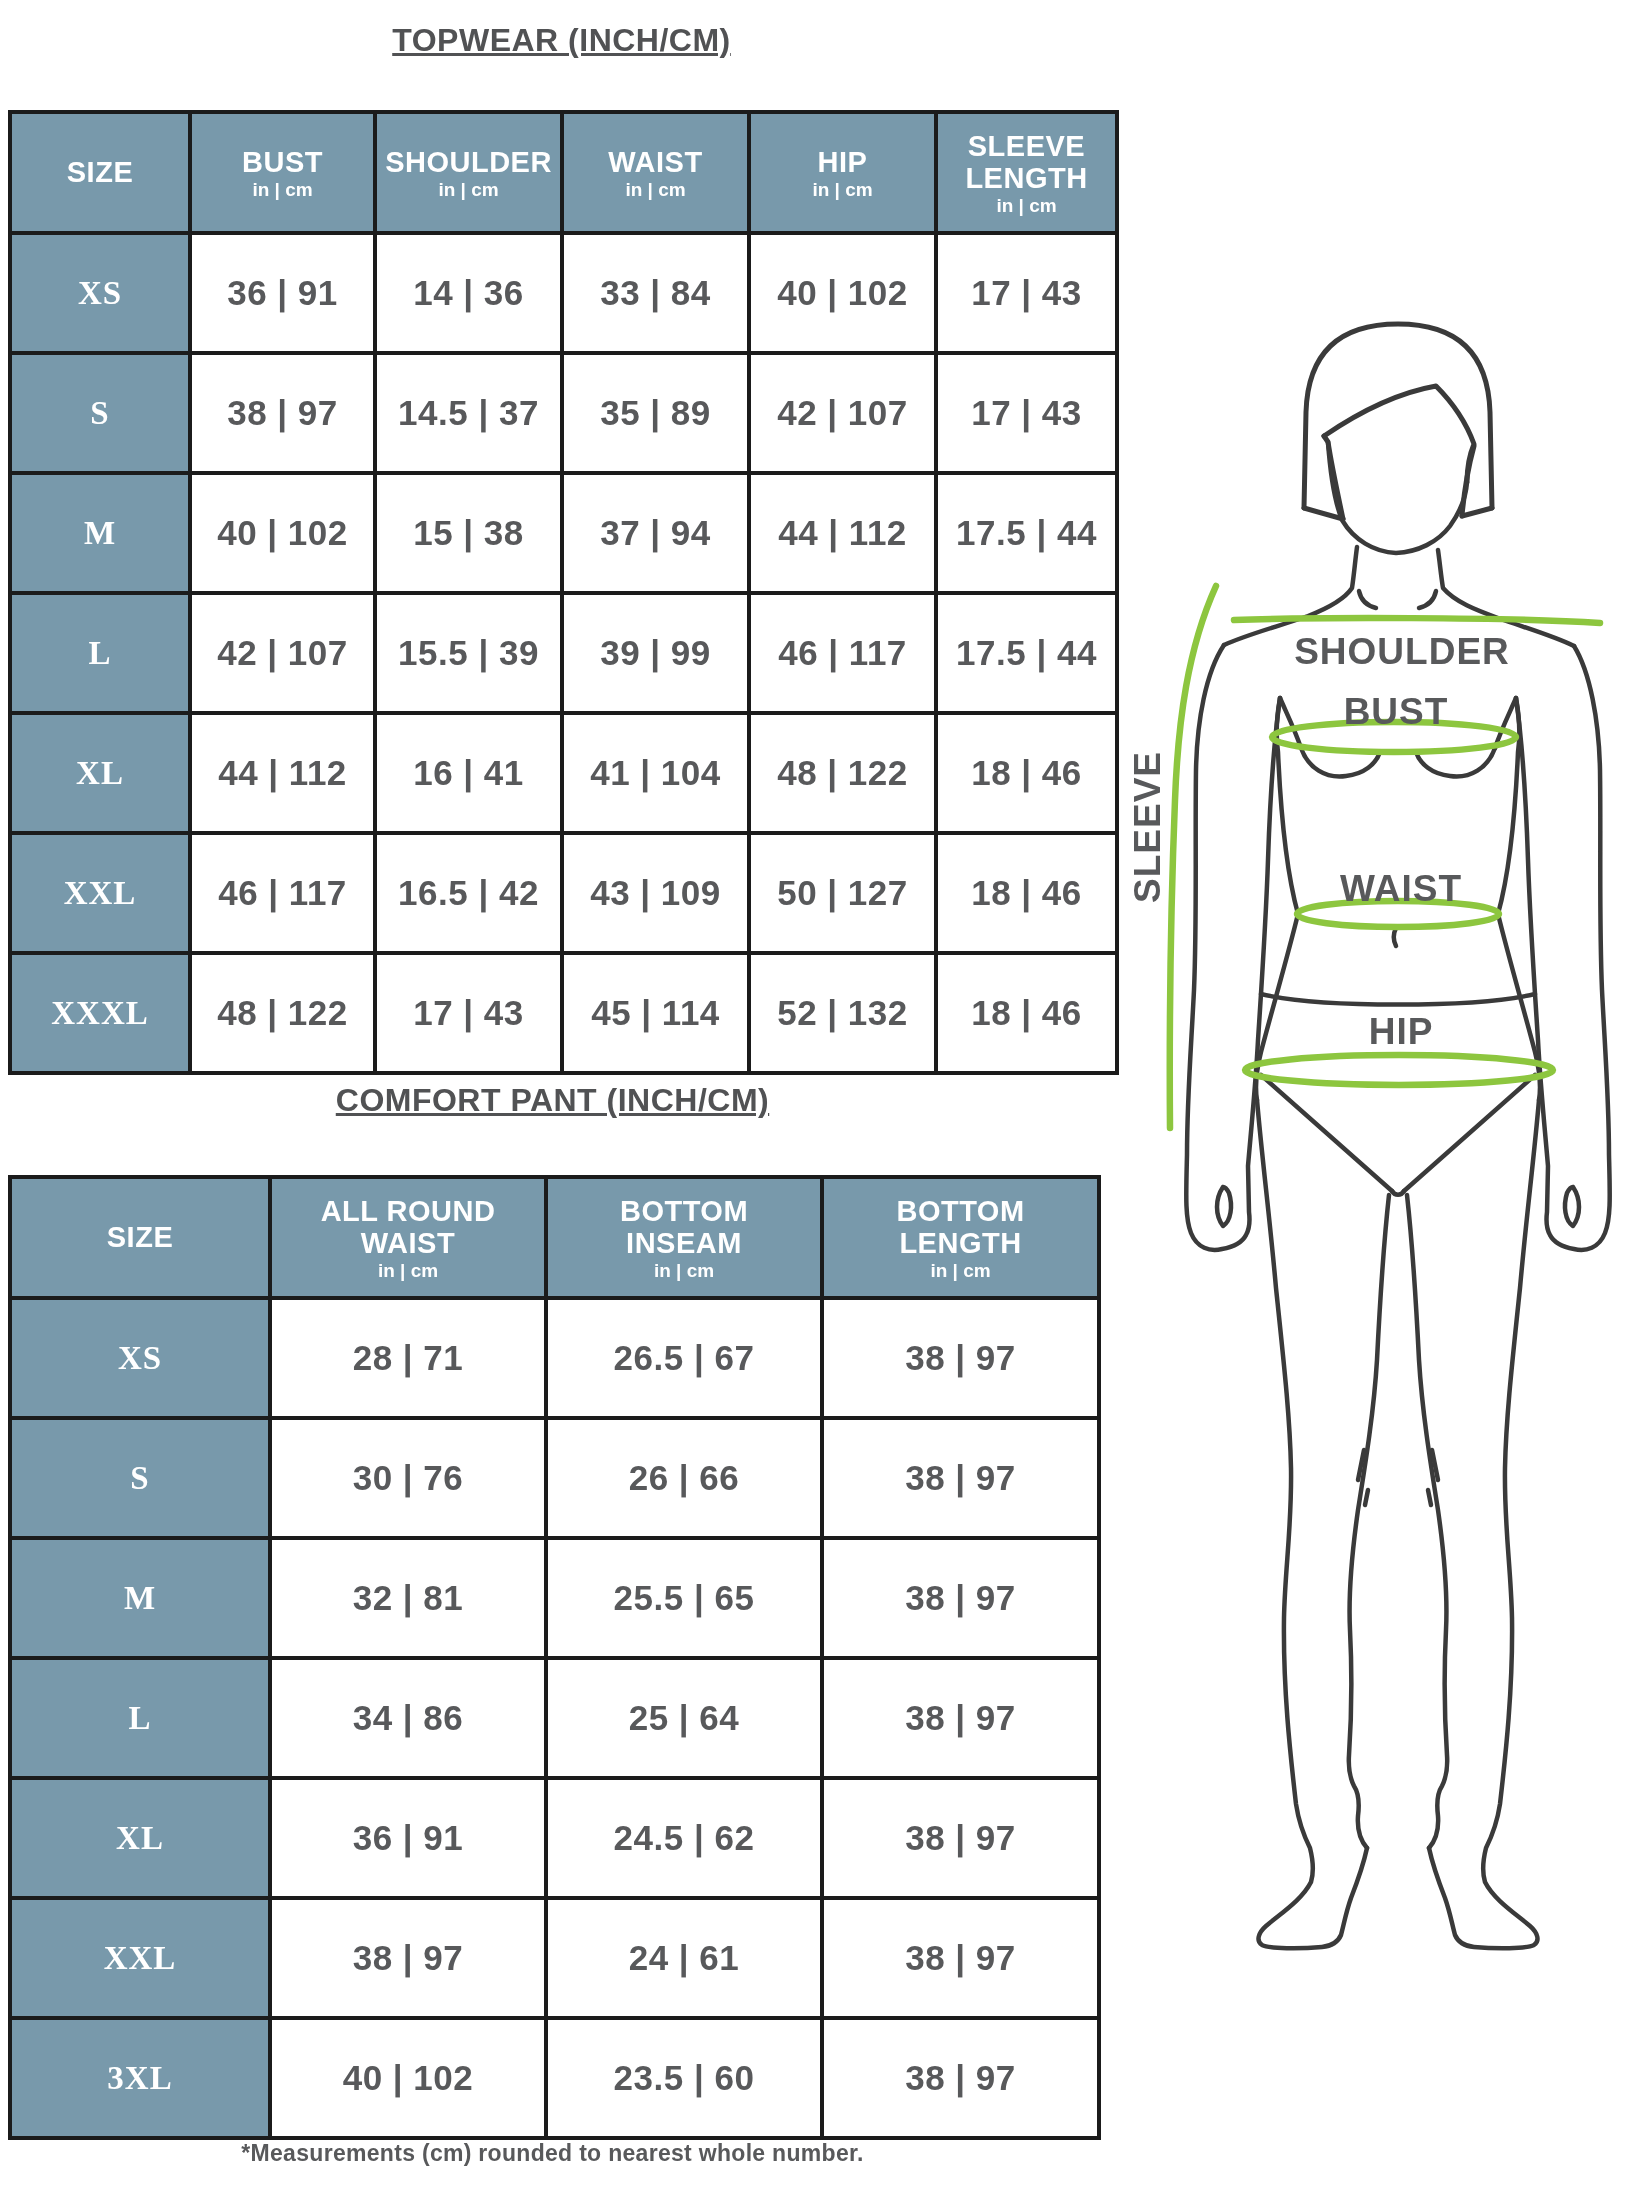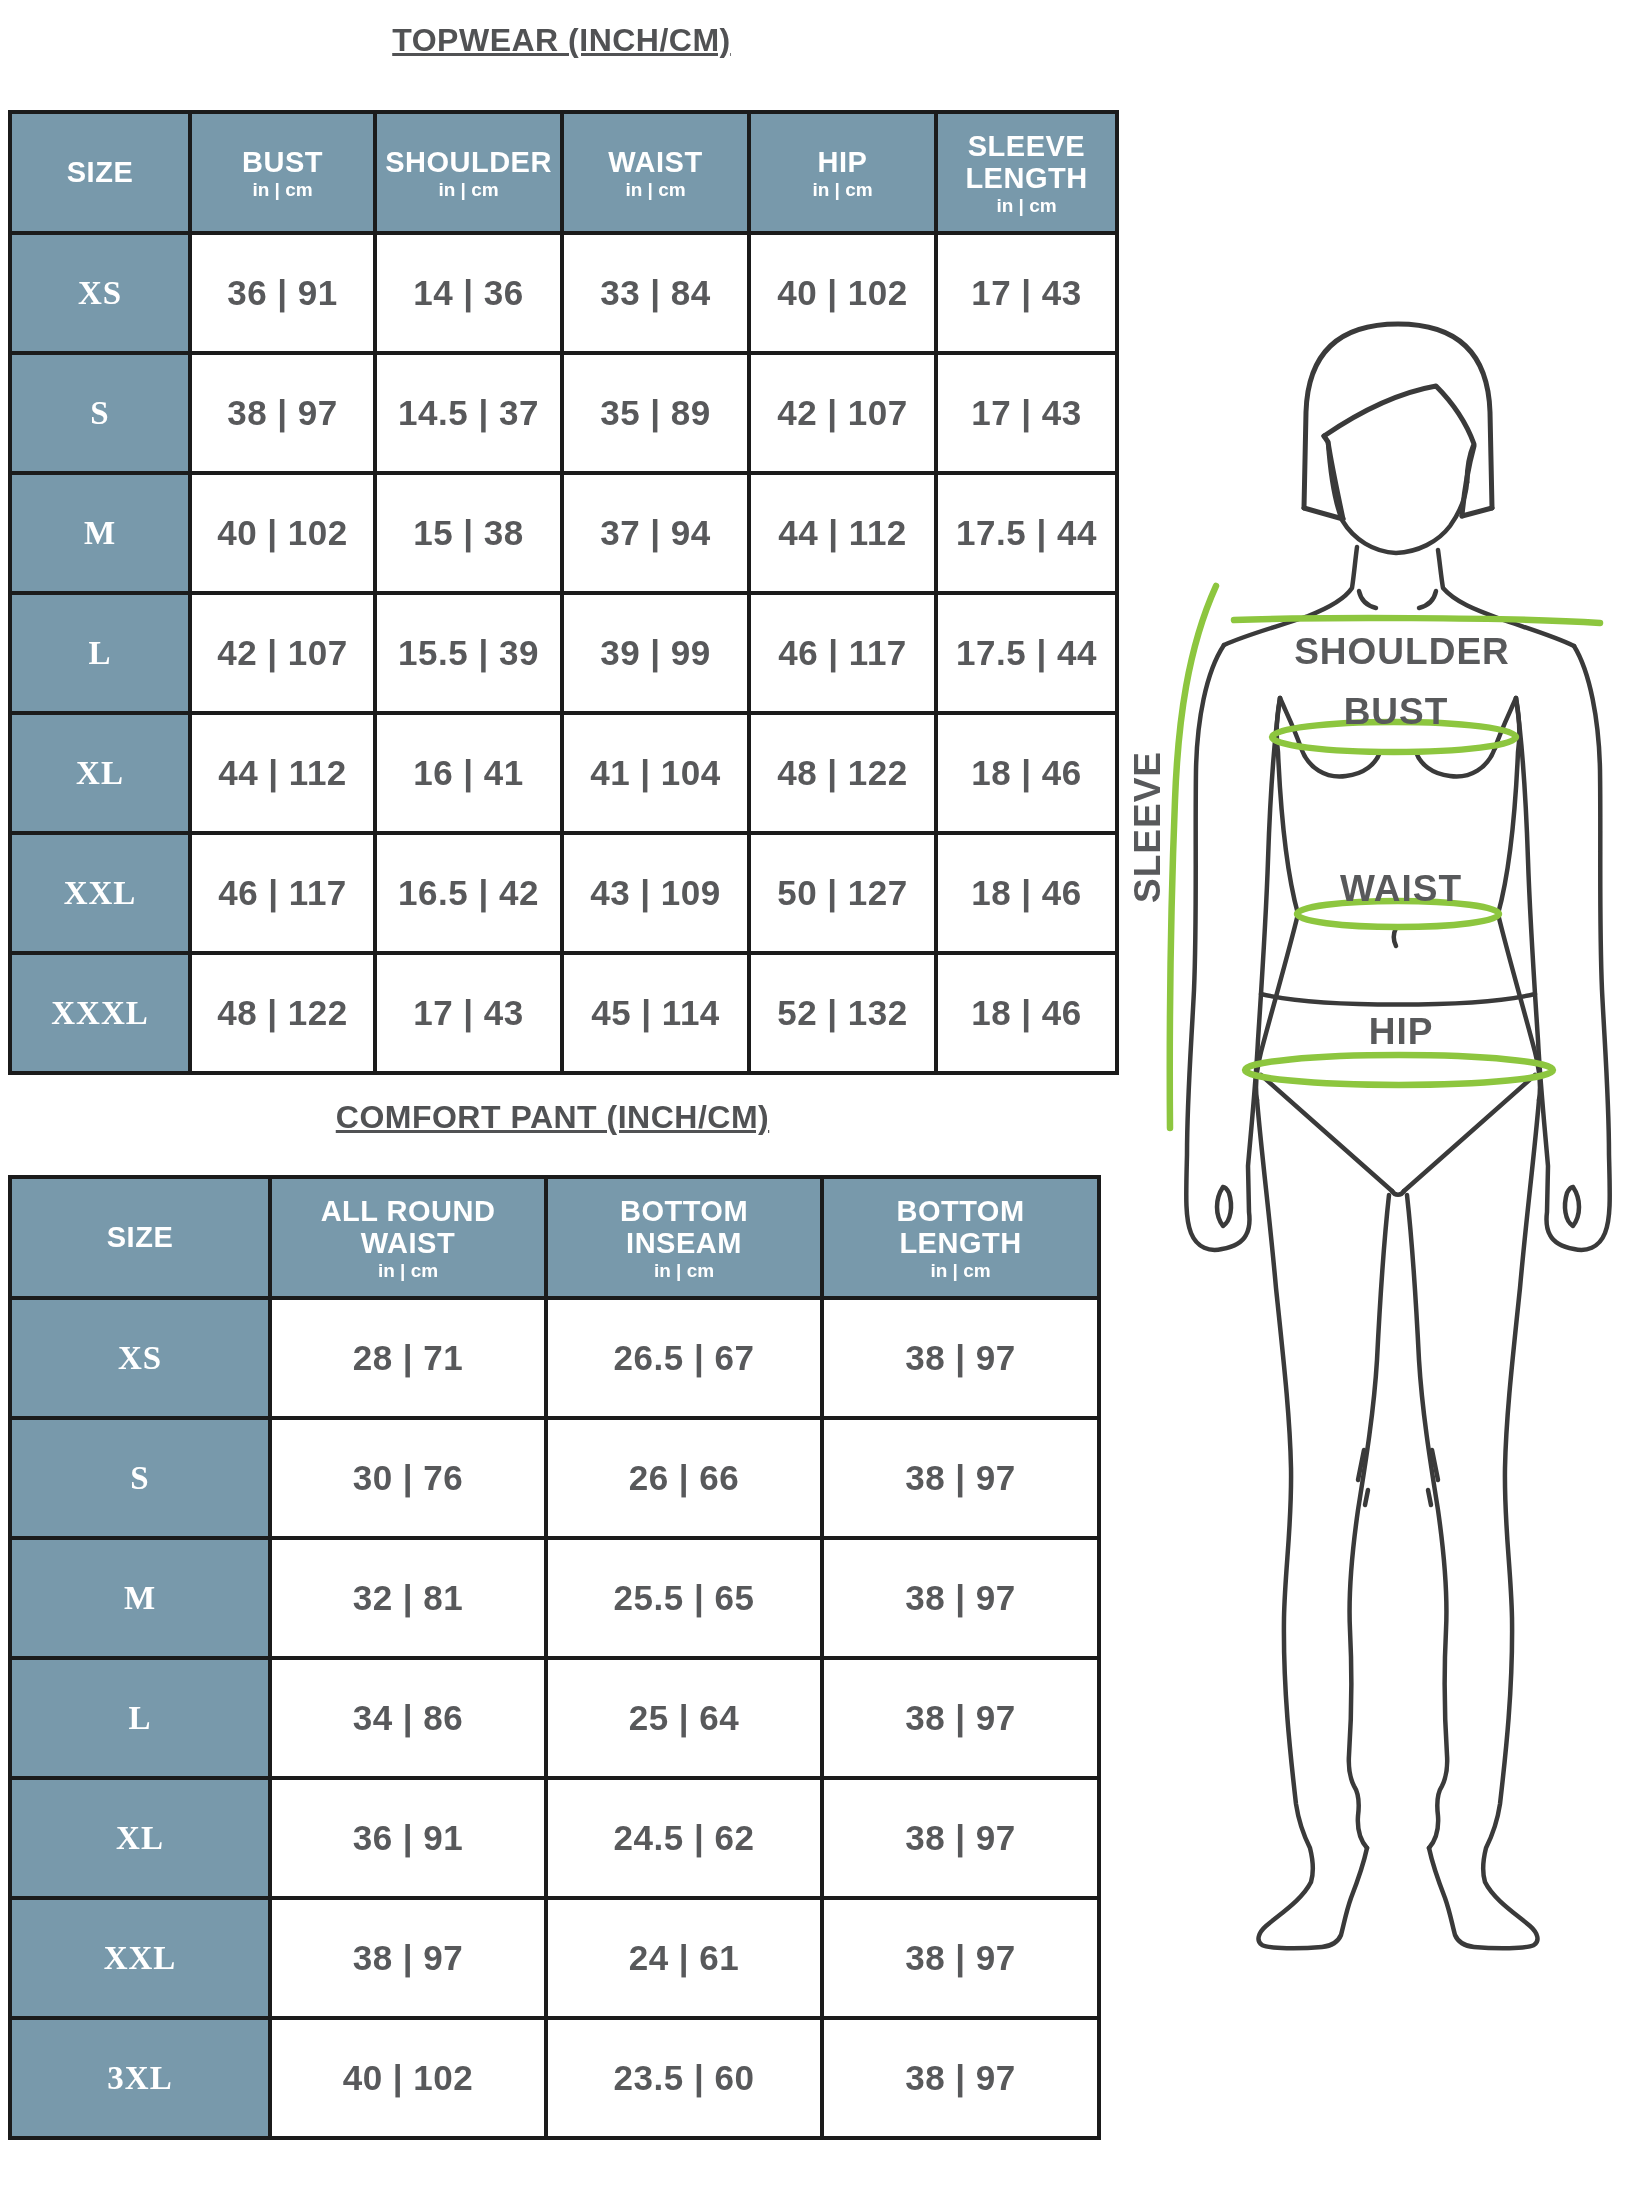--- a/index.html
+++ b/index.html
@@ -5,21 +5,21 @@
   html,body{margin:0;padding:0;background:#ffffff;}
   .page{
     position:relative;width:1652px;height:2200px;background:#ffffff;
     font-family:"Liberation Sans",sans-serif;font-weight:bold;overflow:hidden;
   }
   .section-title{
     position:absolute;text-align:center;font-size:32px;line-height:1.05;
     color:#515254;letter-spacing:.5px;white-space:nowrap;text-decoration:underline;
   }
   .topwear-title{left:8px;width:1107px;top:24px;}
-  .comfort-title{left:8px;width:1089px;top:1084px;margin-top:17px;}
+  .comfort-title{left:8px;width:1089px;top:1084px;}
   table{border-collapse:collapse;table-layout:fixed;position:absolute;background:#fff;margin-top:12px;}
   .tw{left:8px;top:98px;width:1107px;}
   .cp{left:8px;top:1163px;width:1089px;}
   th,td{border:4px solid #1b1b1b;text-align:center;vertical-align:middle;padding:0;}
   thead tr{height:121px;}
   tbody tr{height:120px;}
   th{background:#7899ab;color:#ffffff;}
   .hlabel{display:inline-block;font-size:29px;line-height:1.12;letter-spacing:.5px;}
   .tw th:last-child .hlabel{max-width:150px;}
   .cp .hlabel{max-width:205px;}
@@ -182,20 +182,21 @@
       </tr>
       <tr>
         <td class="size">3XL</td>
         <td class="val">40 | 102</td>
         <td class="val">23.5 | 60</td>
         <td class="val">38 | 97</td>
       </tr>
     </tbody>
   </table>
 
+  <div class="footnote">*Measurements (cm) rounded to nearest whole number.</div>
 
   <svg class="figure-svg" viewBox="0 0 522 1700">
     <g>
 
       <path class="hair" d="M174,208 L176,112 C178,50 212,24 268,24 C324,24 358,50 360,112 L362,208"></path>
       <path class="hair" d="M174,208 L213,219"></path>
       <path class="hair" d="M362,208 L332,216"></path>
       <path class="hair" d="M213,219 C208,195 202,168 198,142 L194,136"></path>
       <path class="hair" d="M332,216 C334,192 338,168 344,146"></path>
       <path class="hair" d="M194,136 C235,108 272,92 306,86 C322,102 336,122 344,144 C339,156 337,168 337,182"></path>

